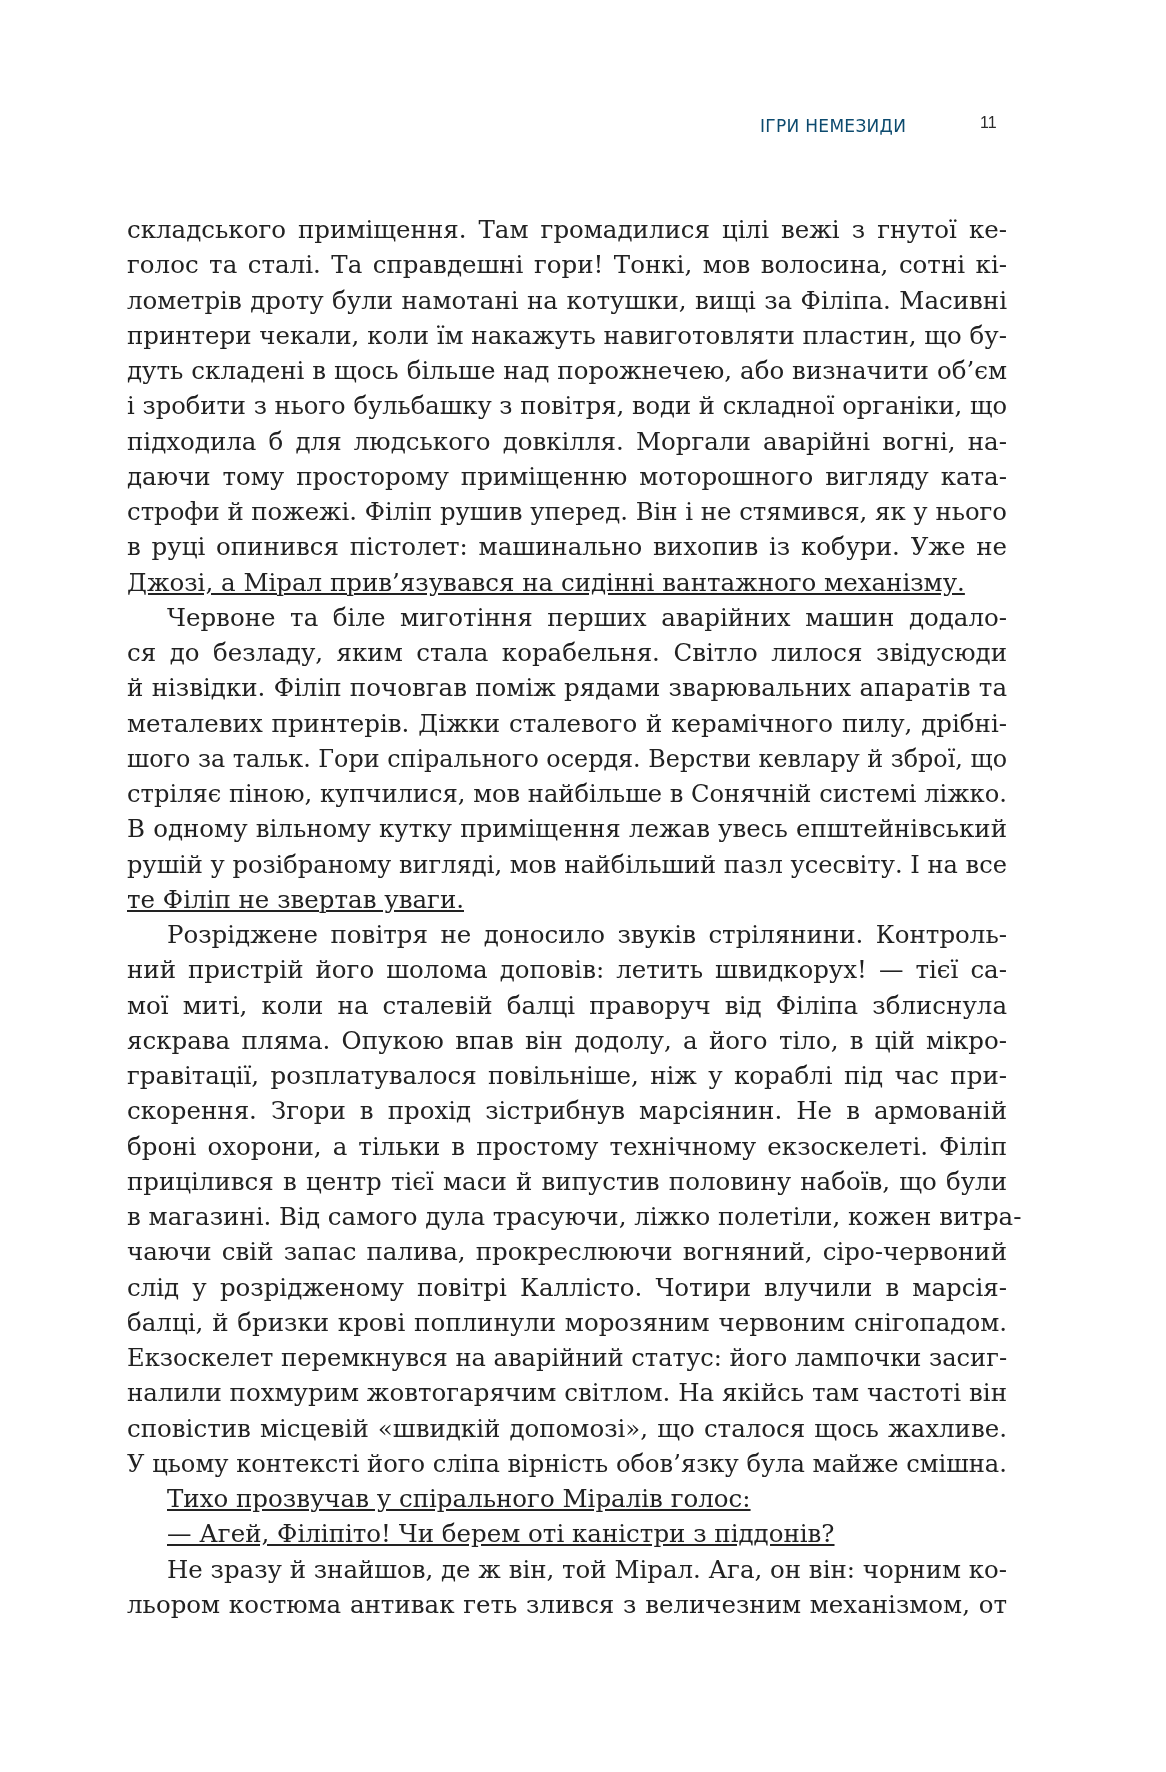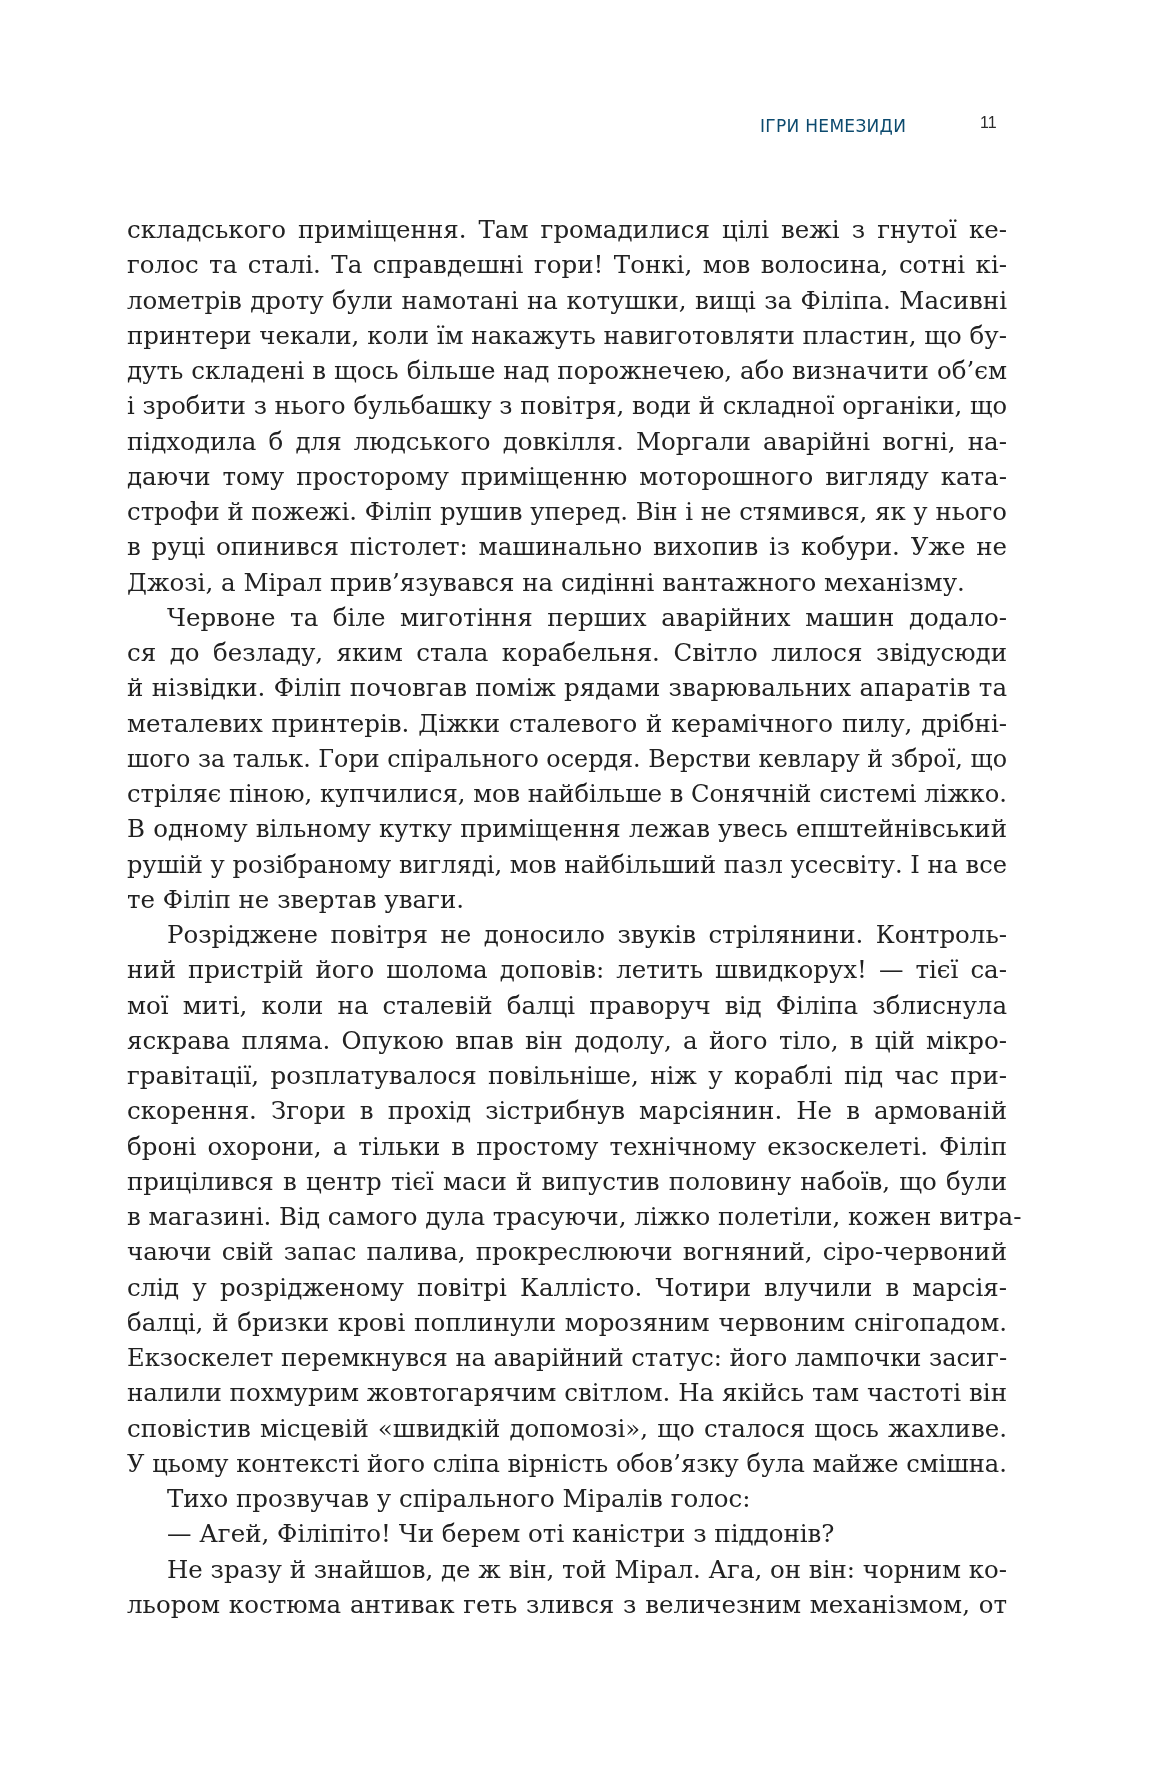--- a/index.html
+++ b/index.html
@@ -49,20 +49,21 @@
     display: block;
     height: 35.25px;
     white-space: nowrap;
     text-align: justify;
     text-align-last: justify;
     overflow: visible;
   }
   .line.last {
     text-align: right;
     text-align-last: left;
+    text-decoration: underline;
   }
   .line.indent {
     padding-left: 40px;
   }
 </style>
 </head>
 <body>
 
 <div class="running-head">ІГРИ НЕМЕЗИДИ</div>
 <div class="page-number">11</div>

